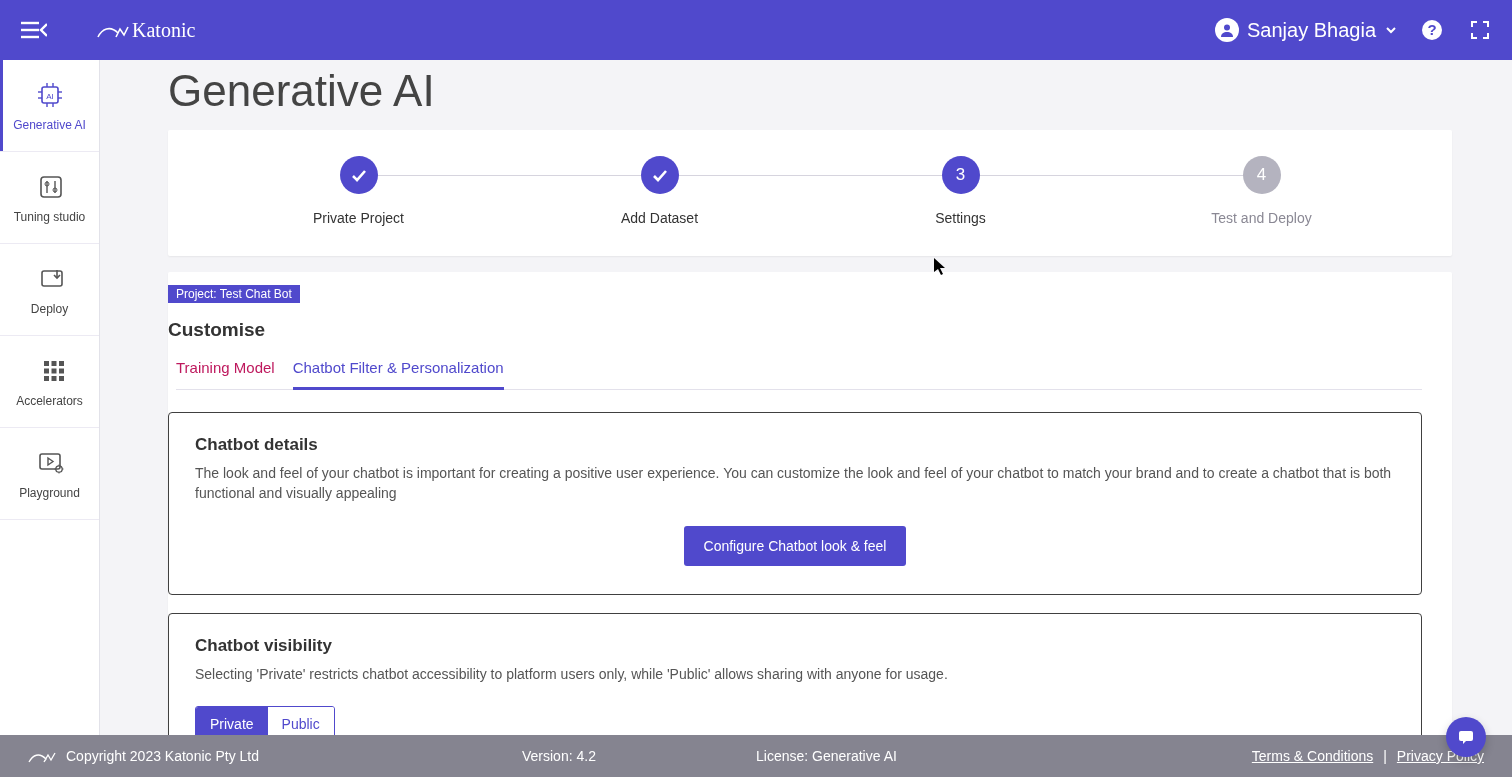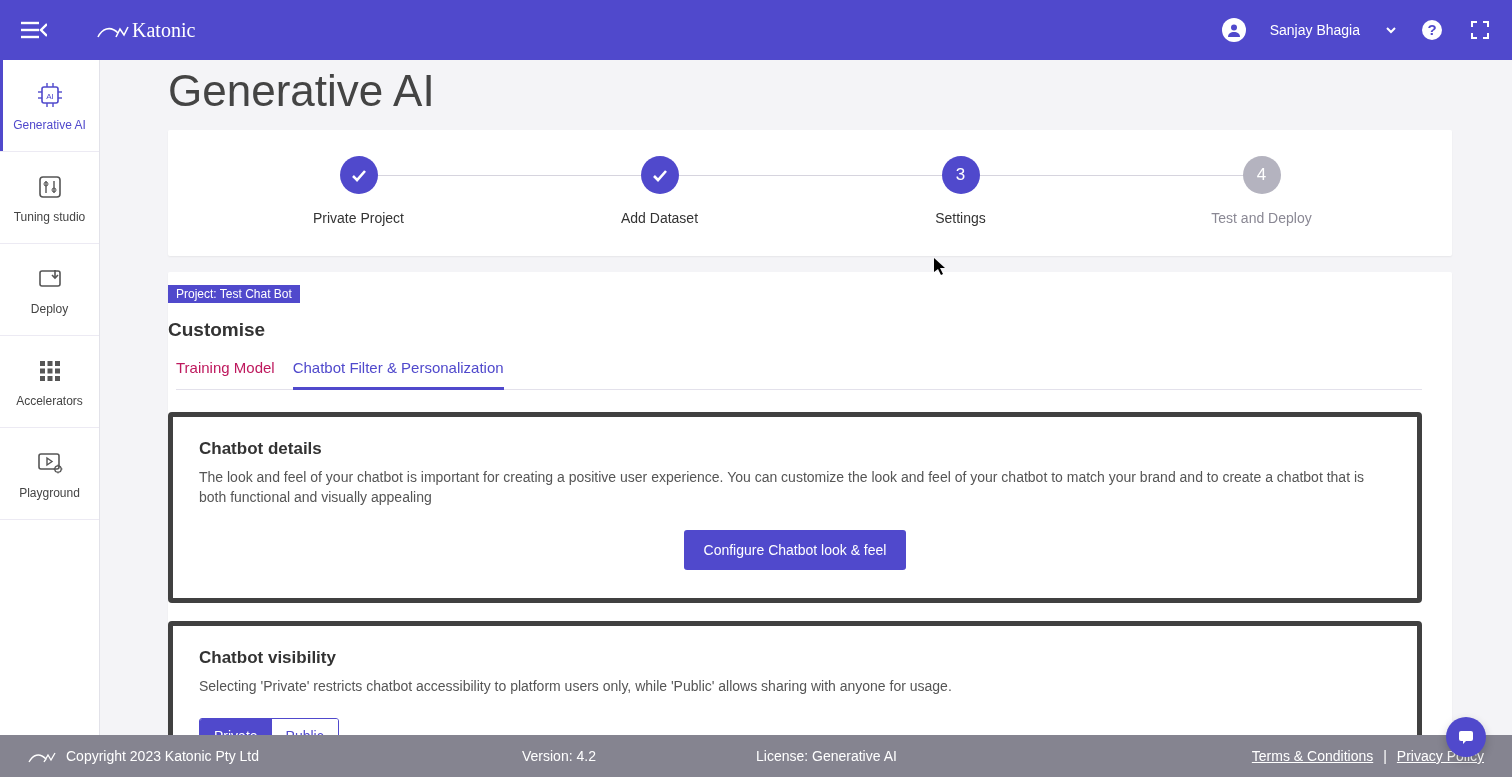--- a/index.html
+++ b/index.html
@@ -25,21 +25,21 @@
   .menu-btn {
     width: 32px; height: 32px;
     display:flex; align-items:center; justify-content:center;
     cursor:pointer;
   }
   .logo-wrap {
     display:flex; align-items:center; margin-left:46px;
   }
   .topbar-spacer { flex:1; }
   .user-wrap {
-    display:flex; align-items:center; gap:24px; color:#fff; font-size:14px;
+    display:flex; align-items:center; gap:8px; color:#fff; font-size:20px;
     cursor:pointer;
   }
   .avatar-circle {
     width:24px; height:24px; border-radius:50%; background:#fff; color:#5049CC;
     display:flex; align-items:center; justify-content:center;
   }
   .help-btn, .fs-btn {
     margin-left:20px; width:28px; height:28px; display:flex; align-items:center; justify-content:center; cursor:pointer; color:#fff;
   }
 
@@ -51,21 +51,21 @@
   }
   .side-item {
     display:flex; flex-direction:column; align-items:center; justify-content:center;
     height:92px; gap:8px; font-size:12px; color:#444; cursor:pointer; position:relative;
     border-bottom:1px solid #eceaf3;
   }
   .side-item.active { color:#5049CC; }
   .side-item.active::before {
     content:""; position:absolute; left:0; top:0; bottom:0; width:3px; background:#5049CC;
   }
-  .side-icon { width:30px; height:30px; display:flex; align-items:center; justify-content:center; }
+  .side-icon { width:30px; height:30px; display:flex; align-items:center; justify-content:flex-end; }
 
   
   .main {
     position:absolute; top:60px; left:100px; right:0; bottom:42px;
     padding: 6px 60px 20px 68px;
     overflow:auto;
   }
   .page-title {
     font-size:44px; color:#444; font-weight:400; letter-spacing:0;
     margin-bottom:14px;
@@ -118,21 +118,21 @@
   }
   .tab.active {
     color:#5049CC;
   }
   .tab.active::after {
     content:""; position:absolute; left:0; right:0; bottom:-1px; height:3px; background:#5049CC;
   }
 
   
   .panel {
-    border:5px solid #404040; border-radius:4px;
+    border:1px solid #404040; border-radius:4px;
     padding:22px 26px 28px 26px; margin-bottom:18px;
   }
   .panel-title {
     font-size:17px; font-weight:600; color:#333; margin-bottom:8px;
   }
   .panel-desc {
     font-size:14px; color:#555; line-height:1.45; margin-bottom:22px;
   }
   .config-btn {
     display:block; margin:0 auto; background:#5049CC; color:#fff;

